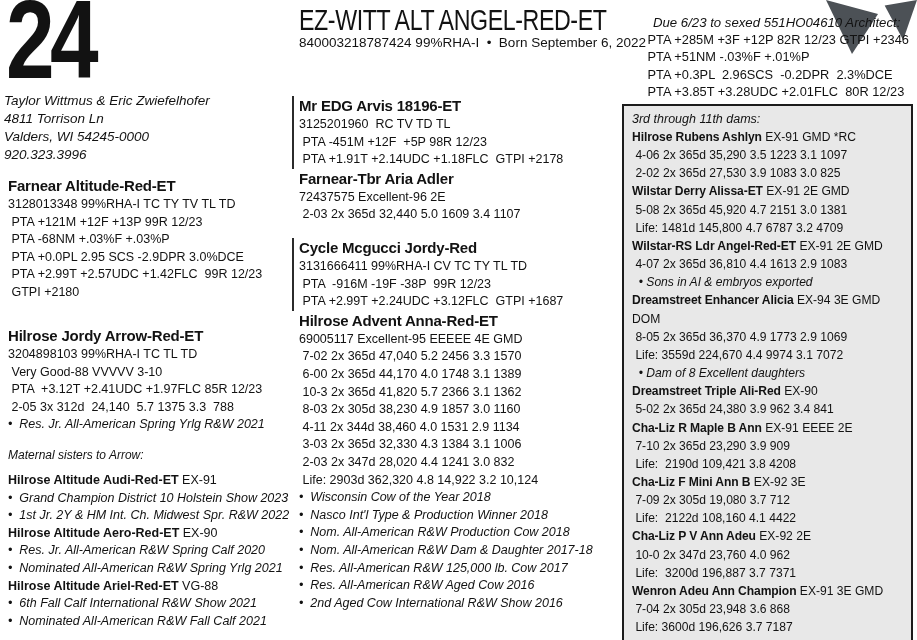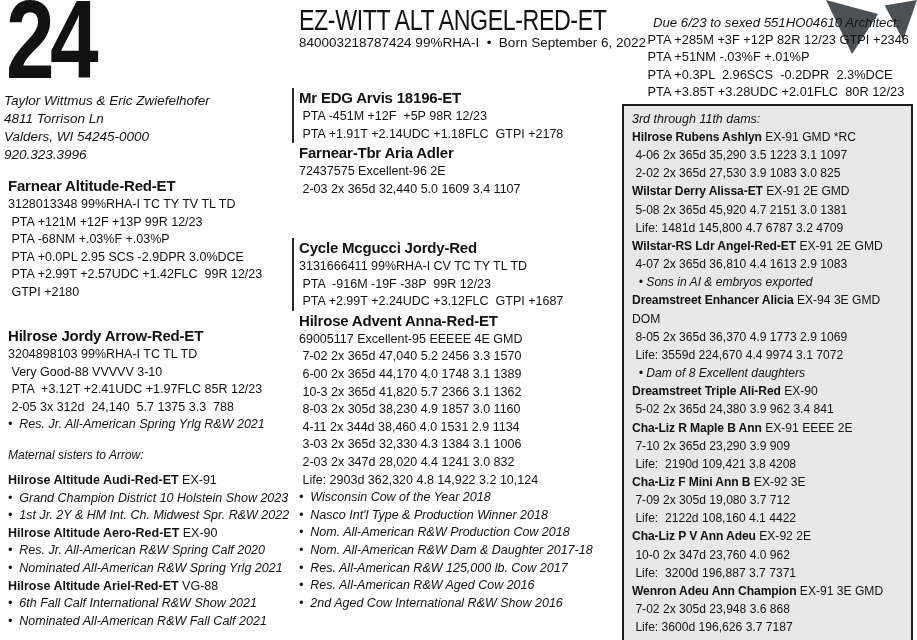--- a/index.html
+++ b/index.html
@@ -32,21 +32,21 @@
   .l-sire{position:absolute;left:0;top:176px;}
   .l-dam{position:absolute;left:0;top:326px;}
   .sisters{position:absolute;left:0;top:446px;}
   .sisters-heading{font-style:italic;font-size:12px;line-height:18px;margin-bottom:8px;}
 
   .c-title{position:absolute;left:7px;top:4px;}
   .animal-name{font-size:29px;line-height:32px;letter-spacing:-0.5px;white-space:nowrap;
     transform:scaleX(0.8);transform-origin:0 0;}
   .animal-reg{font-size:13.5px;line-height:16px;margin-top:-1px;white-space:pre-wrap;}
 
-  .pat{position:absolute;left:0;top:88px;}
+  .pat{position:absolute;left:0;top:96px;}
   .mat{position:absolute;left:0;top:238px;}
   .bracket{border-left:2px solid #2b2b2b;padding-left:5px;}
   .nobracket{margin-left:7px;}
 
   .due{position:absolute;left:22px;top:14px;}
   .due-heading{font-style:italic;font-size:13.2px;line-height:17px;padding-left:9px;white-space:pre-wrap;}
   .due .row{font-size:12.8px;line-height:17.4px;}
 
   .dams-box{position:absolute;left:0;top:104px;width:291px;height:608px;box-sizing:border-box;
     background:var(--box-bg);border:2px solid var(--box-border);padding:5px 4px 5px 8px;}
@@ -123,20 +123,21 @@
     <div class="c-title">
       <div class="animal-name">EZ-WITT ALT ANGEL-RED-ET</div>
       <div class="animal-reg">840003218787424 99%RHA-I  •  Born September 6, 2022</div>
     </div>
 
     <div class="pat">
       <div class="bracket">
         <div class="sec-title">Mr EDG Arvis 18196-ET</div>
         <div>
 
+        <div class="row"><span class="r">3125201960  RC TV TD TL</span></div>
             <div class="row"><span class="r"> PTA -451M +12F  +5P 98R 12/23</span></div>
             <div class="row"><span class="r"> PTA +1.91T +2.14UDC +1.18FLC  GTPI +2178</span></div>
           </div>
       </div>
       <div class="nobracket">
         <div class="sec-title">Farnear-Tbr Aria Adler</div>
         <div>
 
         <div class="row"><span class="r">72437575 Excellent-96 2E</span></div>
             <div class="row"><span class="r"> 2-03 2x 365d 32,440 5.0 1609 3.4 1107</span></div>
@@ -213,19 +214,19 @@
           <div class="row dname"><span class="b">Cha-Liz R Maple B Ann</span><span class="r"> EX-91 EEEE 2E</span></div>
           <div class="row"><span class="r"> 7-10 2x 365d 23,290 3.9 909</span></div>
           <div class="row"><span class="r"> Life:  2190d 109,421 3.8 4208</span></div>
           <div class="row dname"><span class="b">Cha-Liz F Mini Ann B</span><span class="r"> EX-92 3E</span></div>
           <div class="row"><span class="r"> 7-09 2x 305d 19,080 3.7 712</span></div>
           <div class="row"><span class="r"> Life:  2122d 108,160 4.1 4422</span></div>
           <div class="row dname"><span class="b">Cha-Liz P V Ann Adeu</span><span class="r"> EX-92 2E</span></div>
           <div class="row"><span class="r"> 10-0 2x 347d 23,760 4.0 962</span></div>
           <div class="row"><span class="r"> Life:  3200d 196,887 3.7 7371</span></div>
           <div class="row dname"><span class="b">Wenron Adeu Ann Champion</span><span class="r"> EX-91 3E GMD</span></div>
-          <div class="row"><span class="r"> 7-02 2x 305d 23,948 3.6 868</span></div>
+          <div class="row"><span class="r"> 7-04 2x 305d 23,948 3.6 868</span></div>
           <div class="row"><span class="r"> Life: 3600d 196,626 3.7 7187</span></div>
         </div>
     </div>
   </div>
 
 </div>
 
 </body></html>

